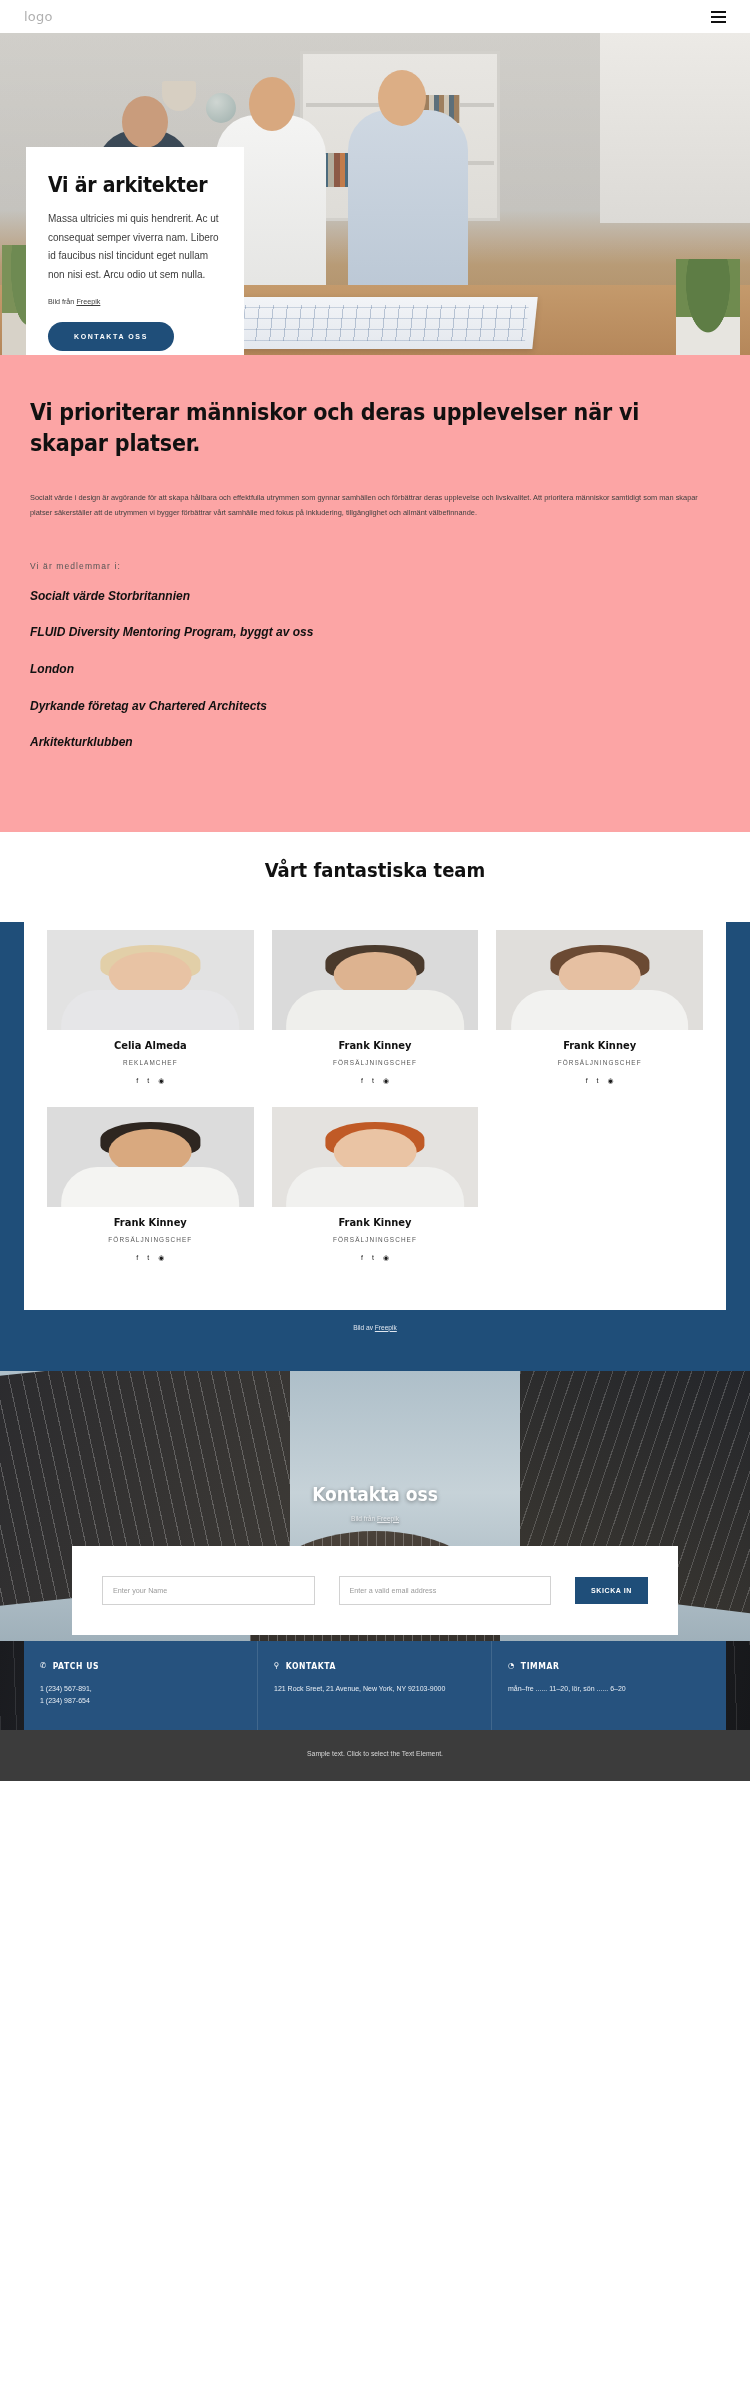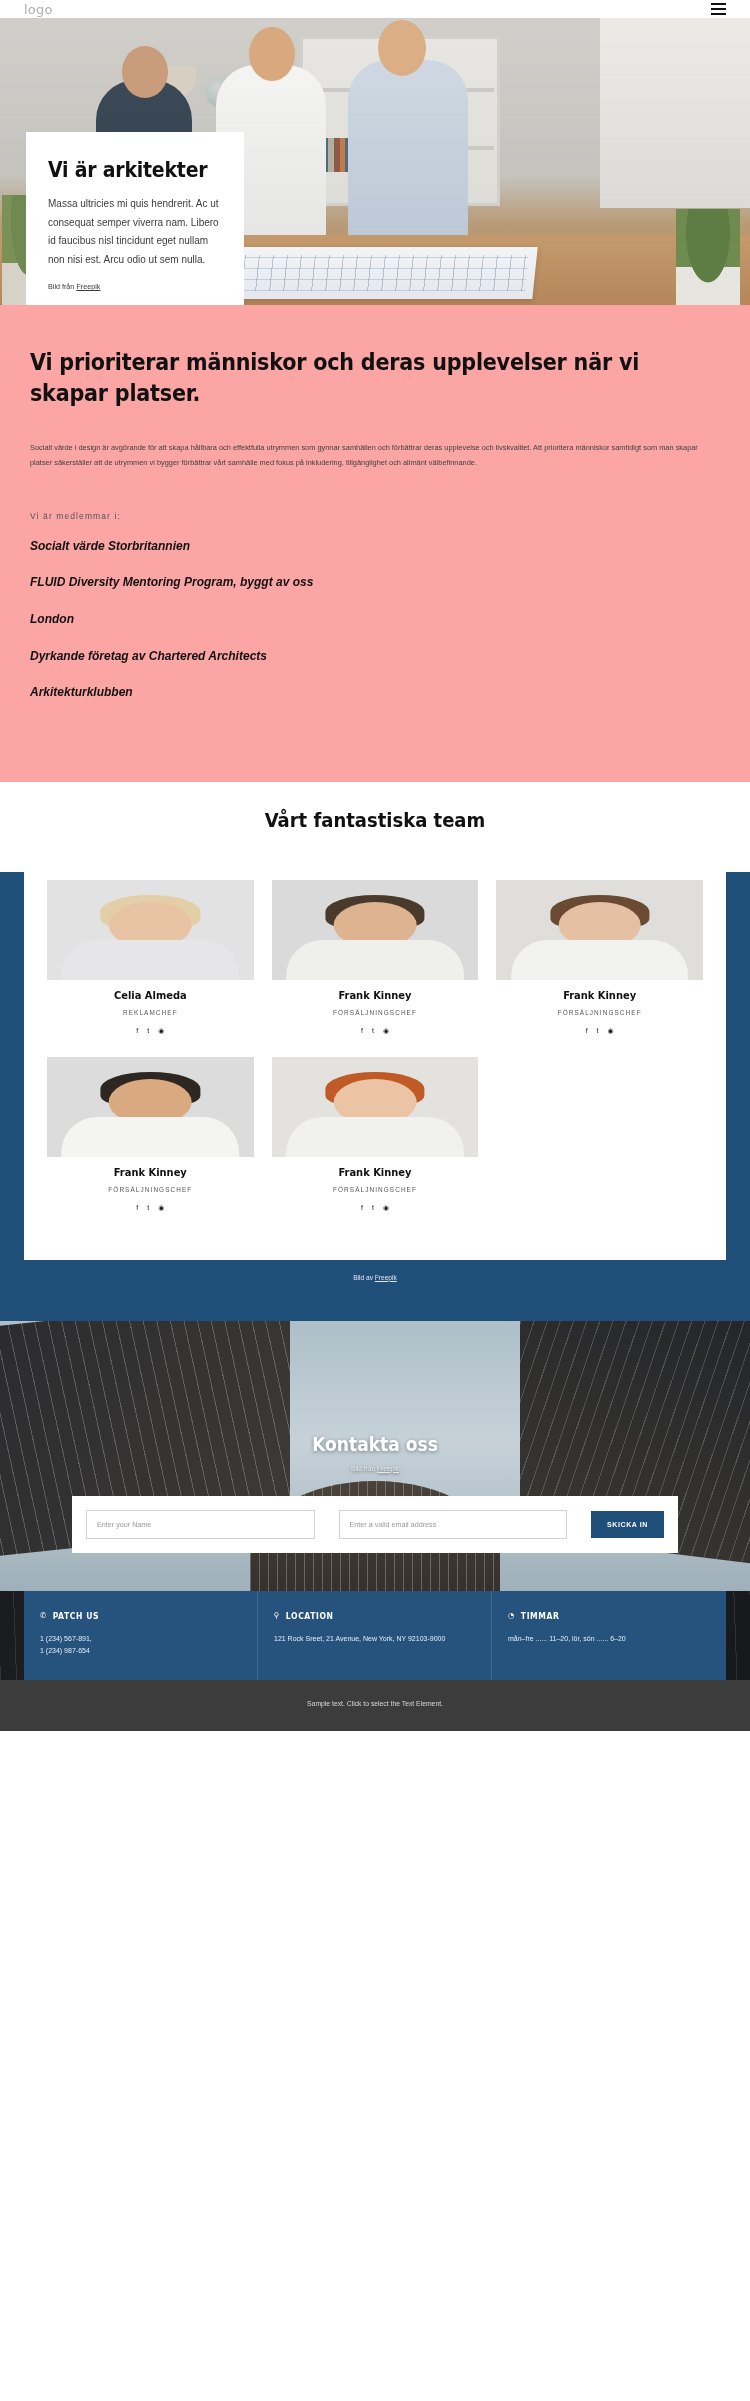--- a/index.html
+++ b/index.html
@@ -7,42 +7,42 @@
   html, body {
     width: 750px;
     background: #ffffff;
     font-family: "Liberation Sans", sans-serif;
     color: #222;
   }
   body { width: 750px; overflow-x: hidden; }
 
   
   .site-header {
-    height: 18px;
+    height: 33px;
     background: #ffffff;
     display: flex;
     align-items: center;
     justify-content: space-between;
     padding: 0 24px;
     position: relative;
     z-index: 20;
   }
   .logo-text {
     font-family: "DejaVu Sans", sans-serif;
     font-size: 13px;
     color: #b0b0b0;
     letter-spacing: .2px;
   }
   .burger { width: 15px; display: flex; flex-direction: column; gap: 3px; cursor: pointer; }
   .burger i { display: block; height: 2px; background: #111; border-radius: 0; }
 
   
   .hero {
     position: relative;
-    height: 287px;
+    height: 322px;
     overflow: hidden;
     background: #15803d;
   }
   .hero-photo { position: absolute; inset: 0; }
   
   .hero-bg {
     position: absolute; inset: 0;
     background:
       linear-gradient(180deg, rgba(0,0,0,.04), rgba(0,0,0,.10)),
       linear-gradient(#d9d7d2 0%, #d4d2cd 55%, #c9a981 72%, #b99468 100%);
@@ -239,21 +239,21 @@
     font-size: 19px; font-weight: 700; padding-top: 112px;
     text-shadow: 0 1px 4px rgba(0,0,0,.4);
   }
   .contact-credit {
     position: relative; z-index: 4; text-align: center; color: #e6e9ec;
     font-size: 6.6px; padding-top: 10px; text-shadow: 0 1px 3px rgba(0,0,0,.5);
   }
   .contact-credit a { color: #e6e9ec; }
   .form-bar {
     position: relative; z-index: 4; margin: 24px 72px 8px 72px;
-    background: #fff; padding: 14px; display: flex; gap: 24px; align-items: center;
+    background: #fff; padding: 30px; display: flex; gap: 24px; align-items: center;
   }
   .form-bar input[type=text] {
     flex: 1; border: 1px solid #d2d2d2; background: #fff;
     font-size: 7.2px; padding: 9px 10px; color: #333;
     font-family: "Liberation Sans", sans-serif;
   }
   .form-bar input::placeholder { color: #9a9a9a; }
   .btn-send {
     background: #1f4e79; color: #fff; border: none; cursor: pointer;
     font-size: 7px; font-weight: 700; letter-spacing: .6px; padding: 10px 16px;
@@ -470,21 +470,21 @@
         <div class="info-head">
           <span class="ico">✆</span>
           <span>PATCH US</span>
         </div>
         <div class="info-body" style="white-space: pre-line;">1 (234) 567-891,
 1 (234) 987-654</div>
       </div>
       <div class="info-cell">
         <div class="info-head">
           <span class="ico">⚲</span>
-          <span>LOCATION</span>
+          <span>KONTAKTA</span>
         </div>
         <div class="info-body" style="white-space: pre-line;">121 Rock Sreet, 21 Avenue, New York, NY 92103-9000</div>
       </div>
       <div class="info-cell">
         <div class="info-head">
           <span class="ico">◔</span>
           <span>TIMMAR</span>
         </div>
         <div class="info-body" style="white-space: pre-line;">mån–fre ...... 11–20, lör, sön  ...... 6–20</div>
       </div>

